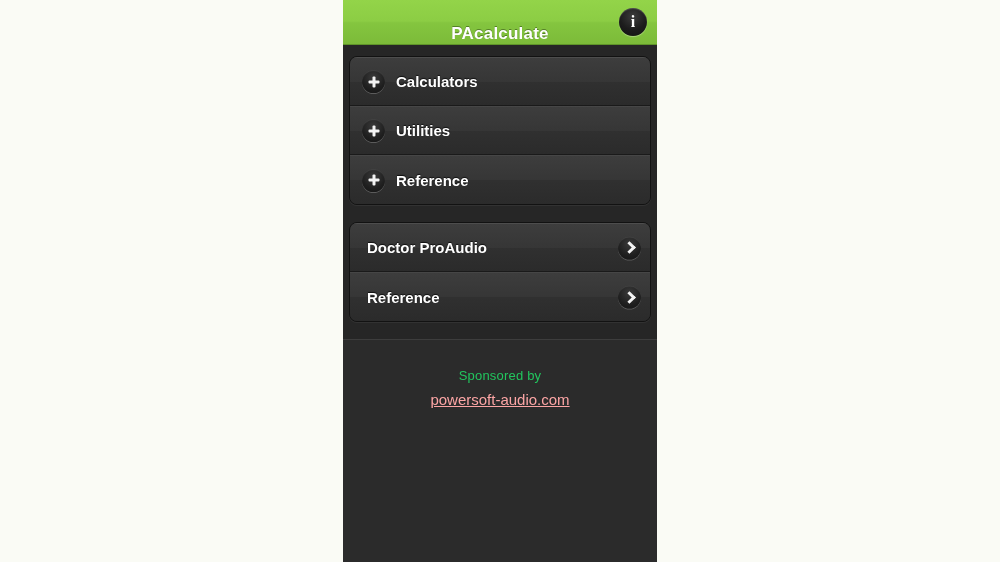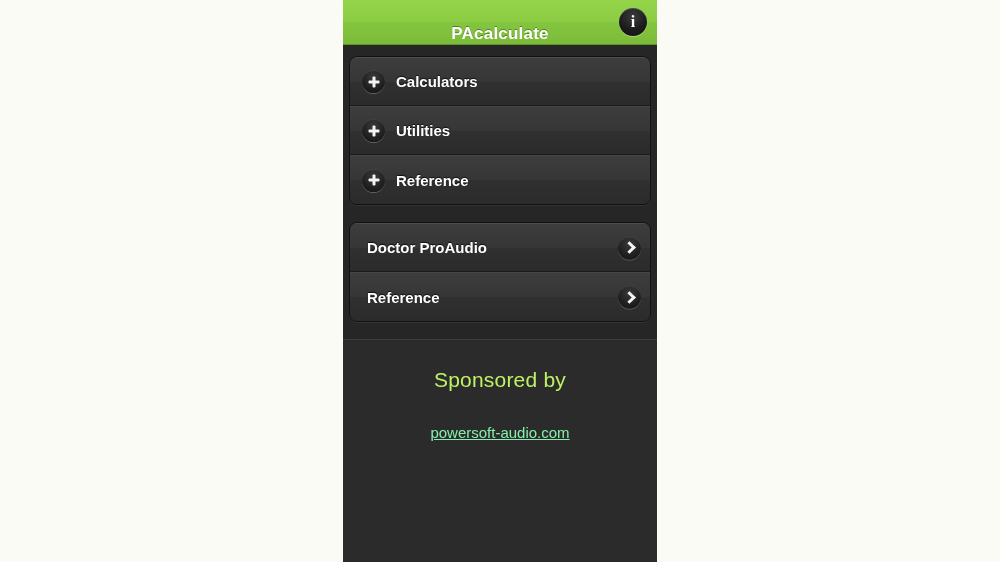--- a/index.html
+++ b/index.html
@@ -158,34 +158,34 @@
   
   #sponsor-panel {
     margin-top: 17px;
     border-top: 1px solid #3d3d3d;
     background: #2b2b2b;
     height: 232px;
     text-align: center;
     position: relative;
   }
   #sponsored-label {
-    color: #bef264;
-    font-size: 21px;
+    color: #22c55e;
+    font-size: 13px;
     padding-top: 28px;
     letter-spacing: 0.2px;
   }
   #logo-wrap {
     margin-top: 6px;
     display: flex;
     justify-content: center;
   }
   #sponsor-url {
     display: inline-block;
-    margin-top: 32px;
-    color: #86efac;
+    margin-top: 8px;
+    color: #fca5a5;
     font-size: 15px;
     text-decoration: underline;
   }
 </style>
 </head>
 <body>
 
 <div id="app-frame">
 
   <div id="app-header">

